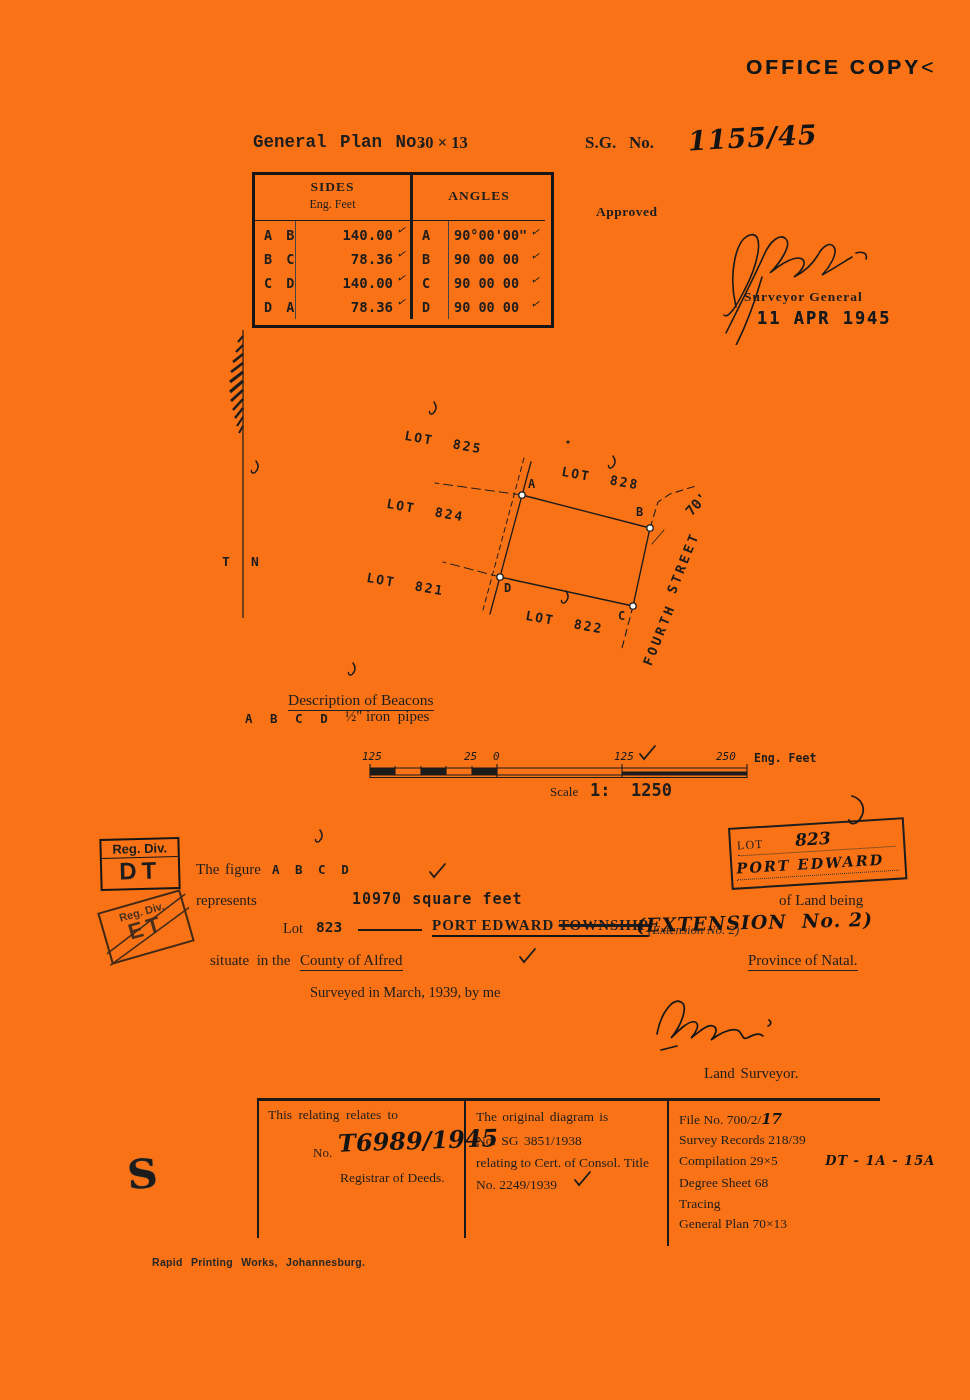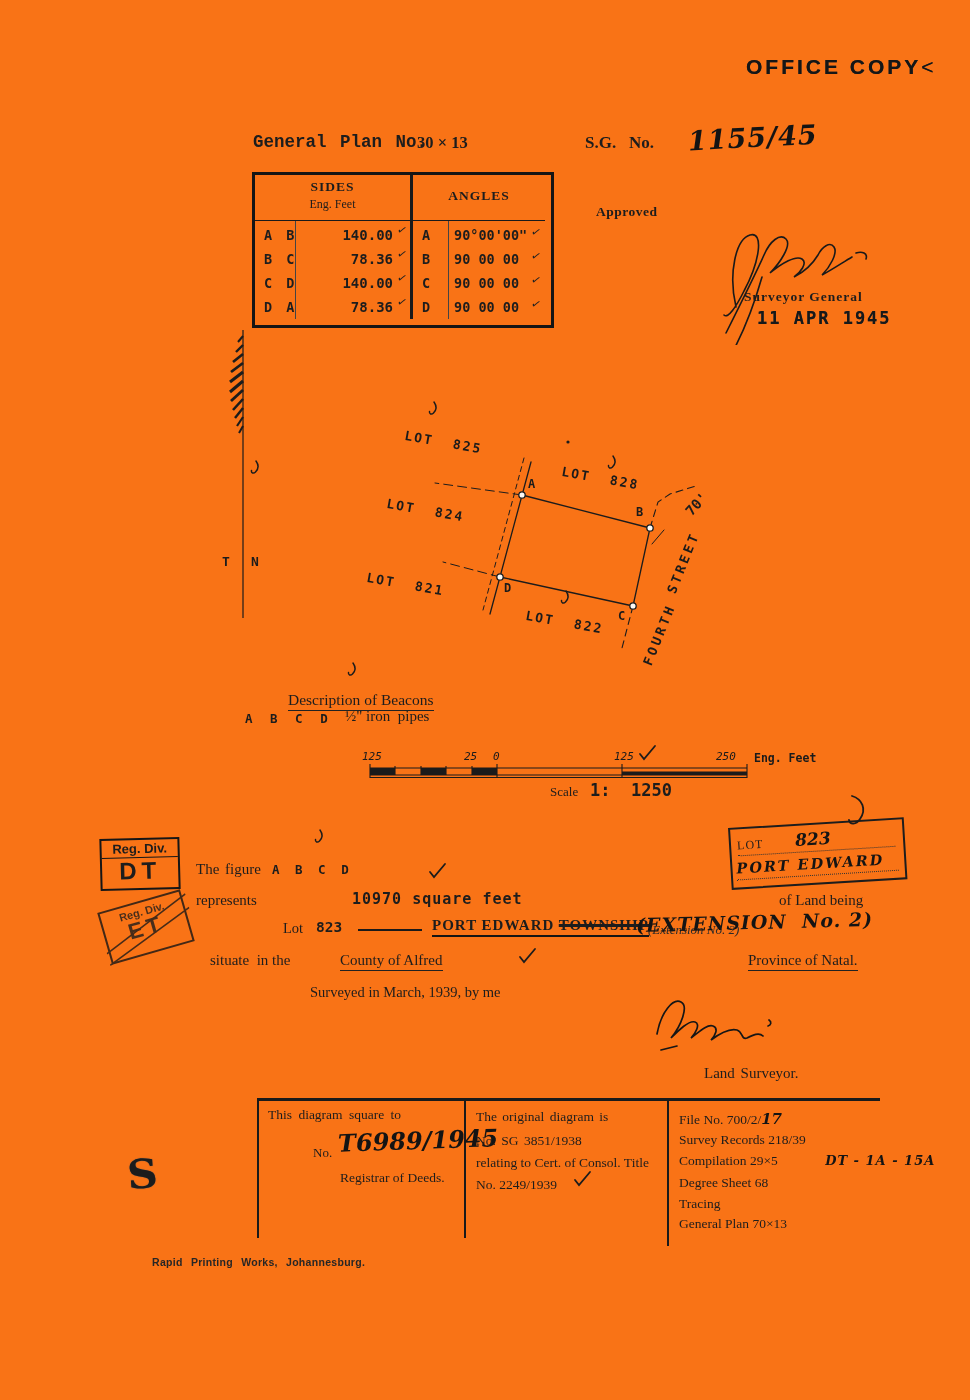--- a/index.html
+++ b/index.html
@@ -221,40 +221,40 @@
   <div class="abs typed" style="left:283px;top:920px;font-size:14.5px;">Lot</div>
   <div class="abs mono" style="left:316px;top:919px;font-size:14.5px;font-weight:700;">823</div>
   <div class="abs hline" style="left:358px;top:929px;width:64px;height:2px;"></div>
   <div class="abs" style="left:432px;top:917px;font-size:15px;font-weight:700;letter-spacing:1px;border-bottom:2.2px solid #151515;padding-bottom:1px;font-family:'Liberation Serif',serif;">
     <span>PORT EDWARD </span><span style="text-decoration:line-through;text-decoration-thickness:2.5px;">TOWNSHIP</span>
   </div>
   <div class="abs typed" style="left:648px;top:922px;font-size:13px;font-style:italic;color:#2a2a2a;">(Extension No. 2)</div>
   <div class="abs hand pre" style="left:636px;top:911px;font-size:19px;transform:rotate(-1.5deg);letter-spacing:1px;">(EXTENSION  No. 2)</div>
 
   <div class="abs typed pre" style="left:210px;top:952px;font-size:15px;">situate  in the </div>
-  <div class="abs typed underline" style="left:300px;top:952px;font-size:15px;margin-left:40px;">County of Alfred</div>
+  <div class="abs typed underline" style="left:300px;top:952px;font-size:15px;">County of Alfred</div>
   <div class="abs typed underline" style="left:748px;top:952px;font-size:15px;">Province of Natal.</div>
 
   <div class="abs typed" style="left:310px;top:984px;font-size:14.5px;">Surveyed in March, 1939, by me</div>
 
   <svg class="abs" style="left:645px;top:992px;" width="140" height="64" viewBox="0 0 140 64">
     <g fill="none" stroke="#161616" stroke-width="1.7" stroke-linecap="round">
       <path d="M12,42 C16,20 28,6 36,10 C44,14 36,34 26,46 C34,38 44,28 50,30 C56,32 50,42 46,46 C54,40 62,32 68,34 C74,36 70,44 66,48 C74,42 84,36 92,38 C98,40 96,48 102,46 C108,43 114,40 118,44"></path>
       <path d="M16,58 L32,54"></path>
       <path d="M124,28 c3,2 2,5 -1,6"></path>
     </g>
   </svg>
   <div class="abs typed" style="left:704px;top:1065px;font-size:15px;word-spacing:2px;">Land Surveyor.</div>
 
   <div class="abs hline" style="left:258px;top:1098px;width:622px;height:2.6px;"></div>
   <div class="abs vline" style="left:257px;top:1098px;width:2.4px;height:140px;"></div>
   <div class="abs vline" style="left:464px;top:1098px;width:2px;height:140px;"></div>
   <div class="abs vline" style="left:667px;top:1098px;width:2.4px;height:148px;"></div>
 
-  <div class="abs typed" style="left:268px;top:1107px;font-size:13.5px;word-spacing:3px;">This diagram square to</div>
+  <div class="abs typed" style="left:268px;top:1107px;font-size:13.5px;word-spacing:3px;">This relating relates to</div>
   <div class="abs typed" style="left:313px;top:1145px;font-size:13px;">No.</div>
   <div class="abs hand" style="left:338px;top:1126px;font-size:24px;transform:rotate(-2deg);">T6989/1945</div>
   <div class="abs typed" style="left:340px;top:1170px;font-size:13.5px;">Registrar of Deeds.</div>
 
   <div class="abs typed" style="left:476px;top:1109px;font-size:13.5px;word-spacing:2px;">The original diagram is</div>
   <div class="abs typed" style="left:476px;top:1133px;font-size:13.5px;word-spacing:2px;">No. SG 3851/1938</div>
   <div class="abs typed" style="left:476px;top:1155px;font-size:13.5px;">relating to Cert. of Consol. Title</div>
   <div class="abs typed" style="left:476px;top:1177px;font-size:13.5px;">No. 2249/1939</div>
 
   <div class="abs typed" style="left:679px;top:1110px;font-size:13.5px;">

